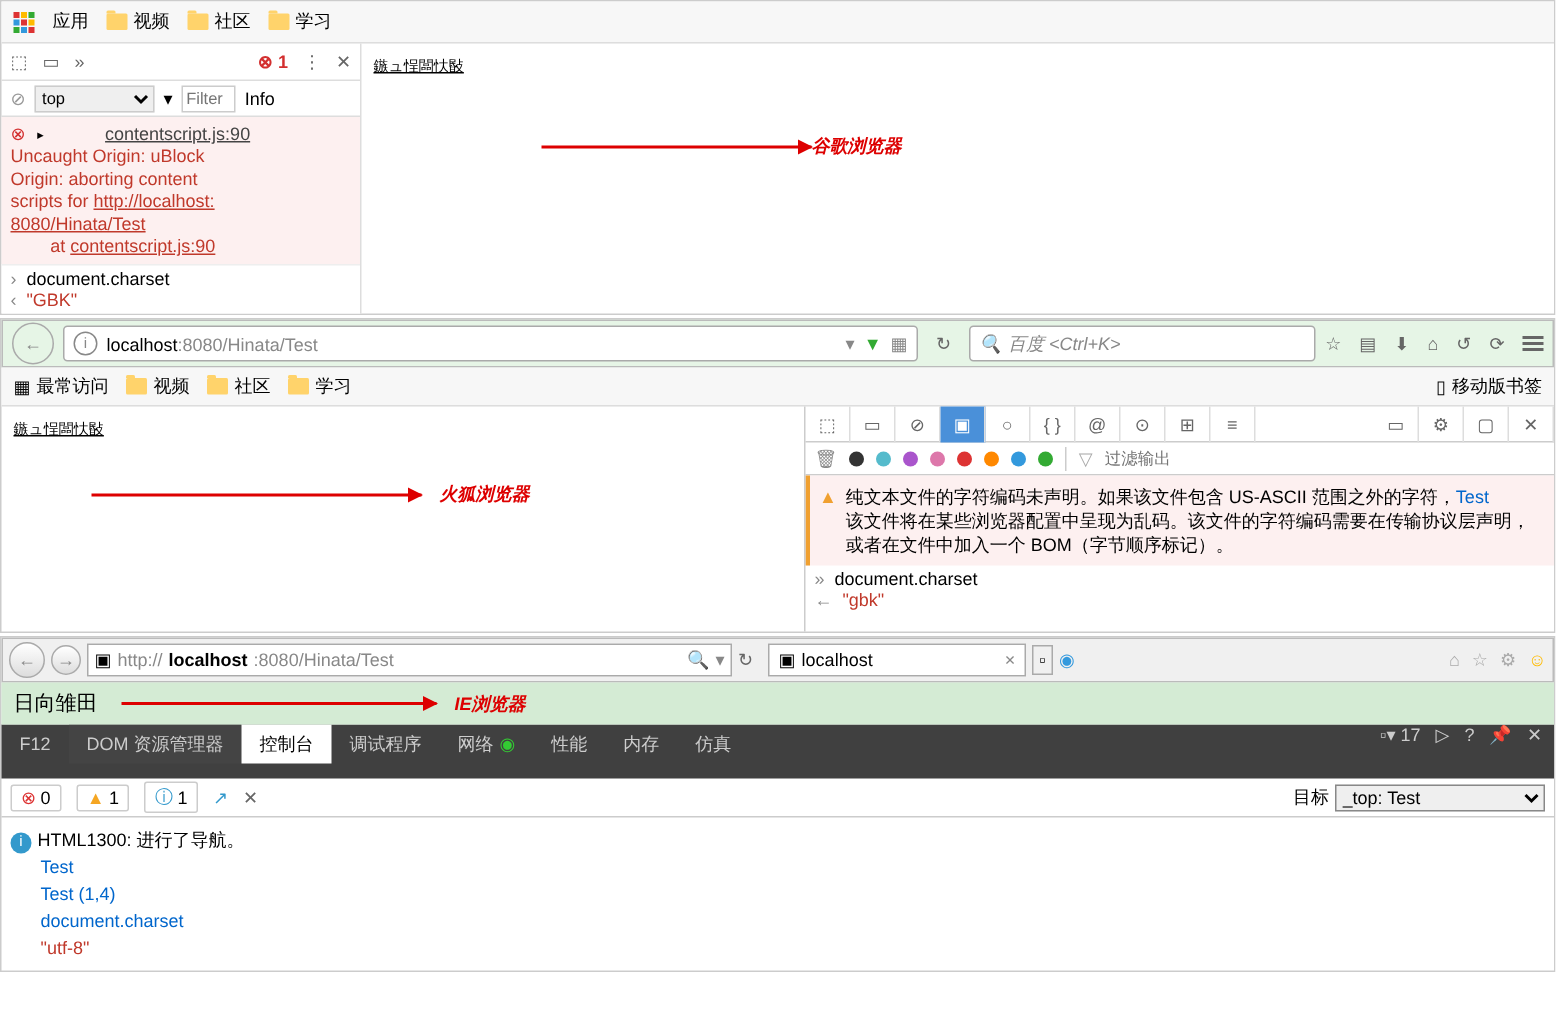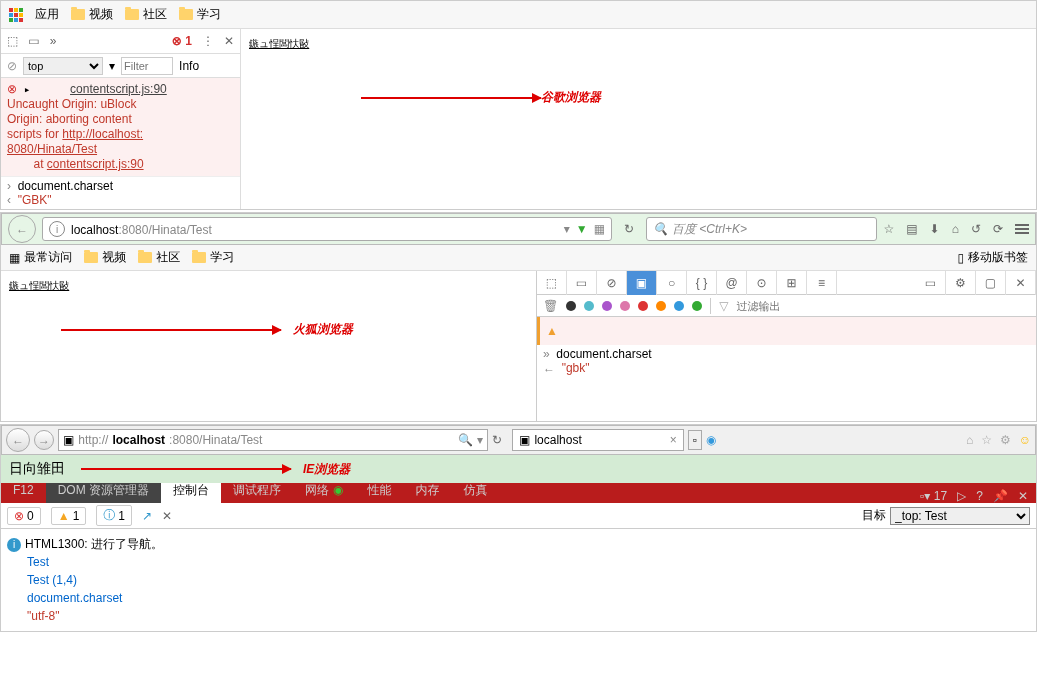--- a/index.html
+++ b/index.html
@@ -15,21 +15,21 @@
 .folder-icon::before { content: ''; position: absolute; top: -2px; left: 0; width: 6px; height: 2px; background: #ffd36b; border-radius: 1px 1px 0 0; }
 
 .chrome-body { display: flex; height: 180px; }
 .chrome-devtools { width: 240px; border-right: 1px solid #ddd; display: flex; flex-direction: column; }
 .chrome-dt-tabs { display: flex; align-items: center; height: 28px; border-bottom: 1px solid #ddd; padding: 0 6px; gap: 10px; }
 .chrome-dt-tabs .icon-btn { cursor: pointer; color: #666; }
 .chrome-dt-tabs .err-count { color: #d32f2f; font-weight: bold; }
 .chrome-dt-filter { display: flex; align-items: center; height: 26px; border-bottom: 1px solid #ddd; padding: 0 6px; gap: 6px; }
 .chrome-dt-filter .ban-icon { color: #999; cursor: pointer; }
 .chrome-dt-filter select { border: 1px solid #ccc; height: 18px; width: 80px; font-size: 11px; }
-.chrome-dt-filter input { border: 1px solid #ccc; height: 18px; width: 52px; font-size: 11px; padding: 0 2px; }
+.chrome-dt-filter input { border: 1px solid #ccc; height: 18px; width: 36px; font-size: 11px; padding: 0 2px; }
 .chrome-console { flex: 1; background: #fdf0f0; padding: 4px 6px; font-family: Consolas, monospace; font-size: 11px; line-height: 14px; }
 .chrome-console .err-icon { color: #d32f2f; }
 .chrome-console a { color: #444; text-decoration: underline; }
 .chrome-console .red { color: #c0392b; }
 .chrome-console-lines { background: #fff; padding: 2px 6px; font-family: Consolas, monospace; font-size: 11px; border-top: 1px solid #eee; }
 .chrome-console-lines .prompt { color: #888; }
 .chrome-console-lines .result { color: #c0392b; }
 
 .chrome-page { flex: 1; padding: 8px; position: relative; }
 .garbled { font-size: 10px; text-decoration: underline; }
@@ -66,21 +66,21 @@
 .ff-console .result { color: #c0392b; }
 
 
 .ie-toolbar { display: flex; align-items: center; height: 30px; background: #f0f0f0; border: 1px solid #bbb; padding: 0 4px; gap: 4px; }
 .ie-nav-btn { width: 24px; height: 24px; border-radius: 50%; border: 1px solid #aaa; background: linear-gradient(#fff,#ddd); display: flex; align-items: center; justify-content: center; color: #888; cursor: pointer; }
 .ie-url { flex: 0 0 430px; height: 22px; border: 1px solid #aaa; background: #fff; display: flex; align-items: center; padding: 0 4px; gap: 4px; font-size: 11px; }
 .ie-tab { height: 22px; border: 1px solid #aaa; background: #fff; display: flex; align-items: center; padding: 0 6px; gap: 4px; font-size: 11px; margin-left: 6px; }
 .ie-icons { margin-left: auto; display: flex; gap: 8px; color: #aaa; }
 .ie-icons span { cursor: pointer; }
 .ie-page { background: #d4ebd4; height: 28px; padding: 4px 8px; display: flex; align-items: center; position: relative; }
-.ie-devtools-tabs { display: flex; height: 20px; background: #b91c1c; color: #ccc; align-items: flex-end; }
+.ie-devtools-tabs { display: flex; height: 36px; background: #404040; color: #ccc; align-items: flex-start; }
 .ie-devtools-tabs .tab { padding: 0 12px; height: 26px; display: flex; align-items: center; cursor: pointer; gap: 4px; }
 .ie-devtools-tabs .tab.light { background: #444; }
 .ie-devtools-tabs .tab.active { background: #fff; color: #000; }
 .ie-devtools-tabs .right { margin-left: auto; display: flex; align-items: center; gap: 10px; padding-right: 8px; }
 .ie-dt-toolbar { display: flex; height: 26px; border-bottom: 1px solid #ccc; align-items: center; padding: 0 6px; gap: 10px; }
 .ie-dt-toolbar .badge { display: flex; align-items: center; gap: 3px; border: 1px solid #ccc; padding: 1px 6px; border-radius: 2px; }
 .ie-dt-toolbar .target { margin-left: auto; display: flex; align-items: center; gap: 4px; }
 .ie-dt-toolbar select { border: 1px solid #888; height: 18px; width: 140px; }
 .ie-console { padding: 6px; font-family: Consolas, monospace; font-size: 12px; line-height: 18px; }
 .ie-console .info-i { display: inline-block; width: 14px; height: 14px; border-radius: 50%; background: #39c; color: #fff; text-align: center; line-height: 14px; font-size: 10px; margin-right: 4px; }
@@ -251,20 +251,24 @@
         <div class="dot" style="background:#d33"></div>
         <div class="dot" style="background:#f80"></div>
         <div class="dot" style="background:#39d"></div>
         <div class="dot" style="background:#3a3"></div>
         <span style="border-left:1px solid #ccc;height:16px;"></span>
         <span style="color:#aaa;">▽</span>
         <input placeholder="过滤输出" style="">
       </div>
       <div class="ff-warning">
         <span class="warn-icon">▲</span>
+        <div>
+          <span>纯文本文件的字符编码未声明。如果该文件包含 US-ASCII 范围之外的字符，</span><span class="blue">Test</span><br>
+          <span>该文件将在某些浏览器配置中呈现为乱码。该文件的字符编码需要在传输协议层声明，或者在文件中加入一个 BOM（字节顺序标记）。</span>
+        </div>
       </div>
       <div class="ff-console">
         <span class="prompt">»</span> <span>document.charset</span><br>
         <span class="prompt">←</span> <span class="result">"gbk"</span>
       </div>
     </div>
   </div>
 </div>
 
 <div class="section" style="margin-top:2px;">

